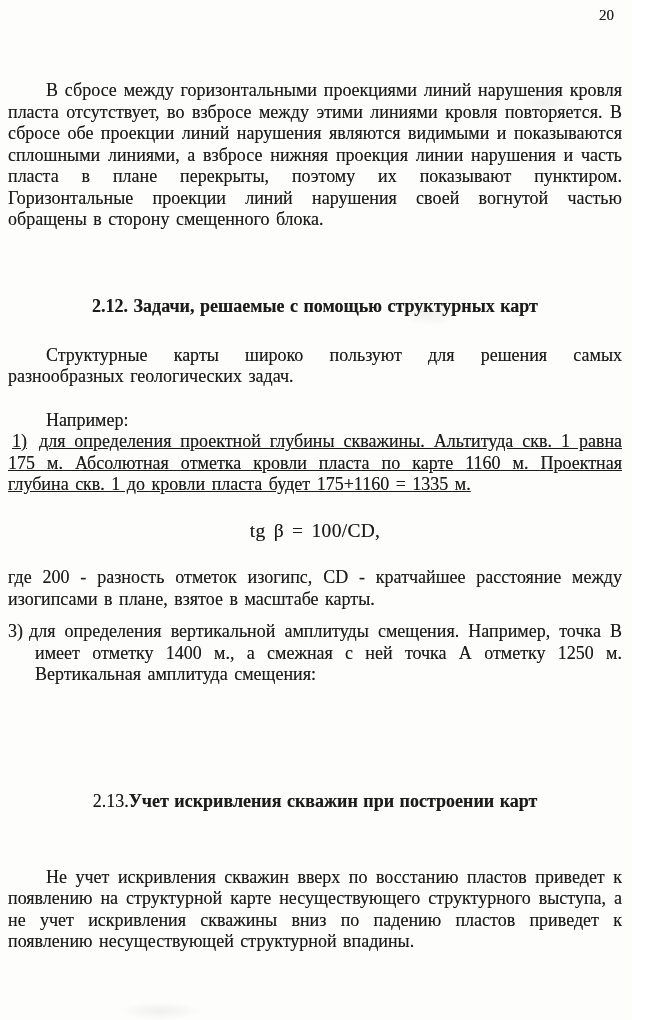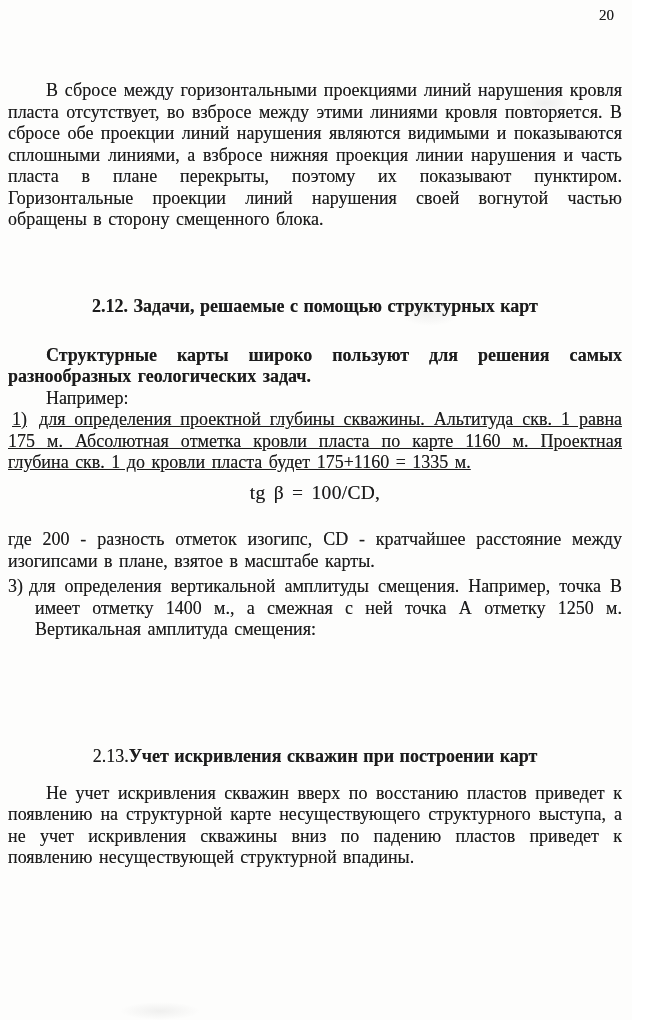--- a/index.html
+++ b/index.html
@@ -36,42 +36,42 @@
   .p1 { margin-top: 56px; }
   .heading {
     text-align: center;
     font-weight: bold;
     font-size: 18px;
     line-height: 22px;
     margin: 0;
     word-spacing: 1px;
   }
   .h212 { margin-top: 64px; }
-  .intro { margin-top: 28px; font-weight: bold; }
-  .example { text-align: left; }
+  .intro { margin-top: 28px; }
+  .example { text-align: left; margin-top: 22px; }
   .item { }
   .item-1 { text-indent: 4px; text-decoration: underline; }
   .item-1 .marker { margin-right: 12px; }
   .item-2, .item-3 {
     padding-left: 27px;
     text-indent: -27px;
   }
   .item-2 .marker, .item-3 .marker { margin-right: 6px; }
-  .item-3 { margin-top: 4px; }
+  .item-3 { margin-top: 11px; }
   .formula {
     text-align: center;
     font-size: 19.5px;
     word-spacing: 3px;
     letter-spacing: 0.3px;
   }
-  .formula-tg { margin-top: 8px; margin-bottom: 26px; }
+  .formula-tg { margin-top: 24px; margin-bottom: 26px; }
   .formula-h { margin-top: 42px; }
   .h213 { margin-top: 104px; }
   .h213 .h-num { font-weight: normal; }
-  .last-para { margin-top: 16px; }
+  .last-para { margin-top: 55px; }
   
   .smudge {
     position: absolute;
     border-radius: 50%;
     background: radial-gradient(closest-side, rgba(120,120,120,0.10), rgba(120,120,120,0));
     pointer-events: none;
   }
   .smudge-a { left: 400px; top: 300px; width: 60px; height: 26px; }
   .smudge-b { left: 520px; top: 92px;  width: 50px; height: 22px; }
   .smudge-c { left: 120px; top: 1002px; width: 80px; height: 18px; }

